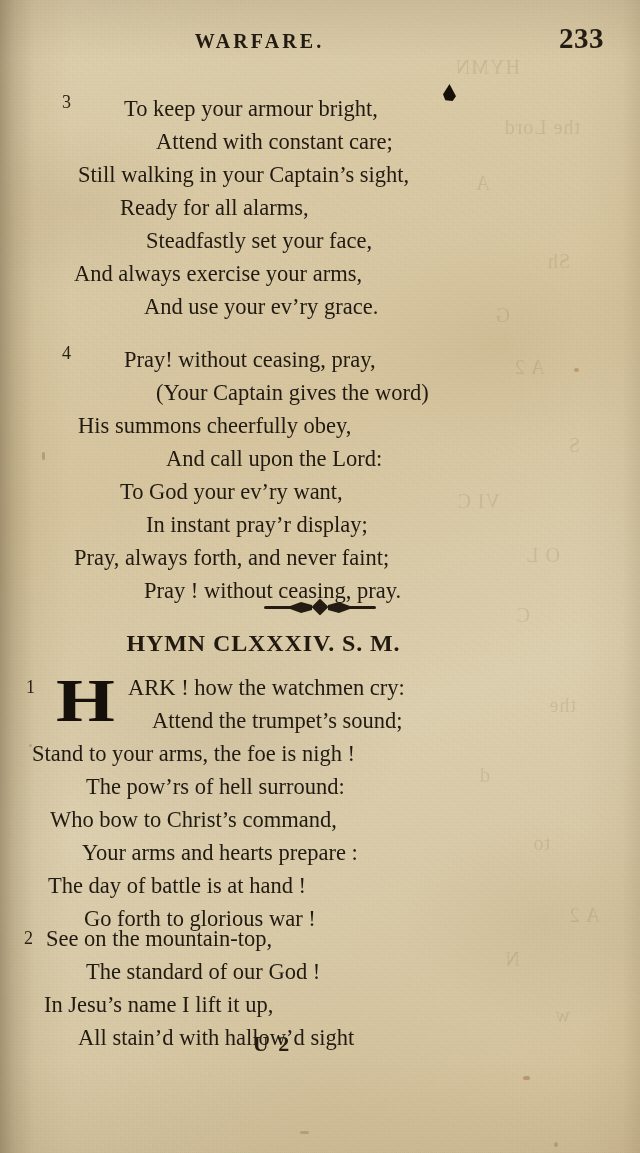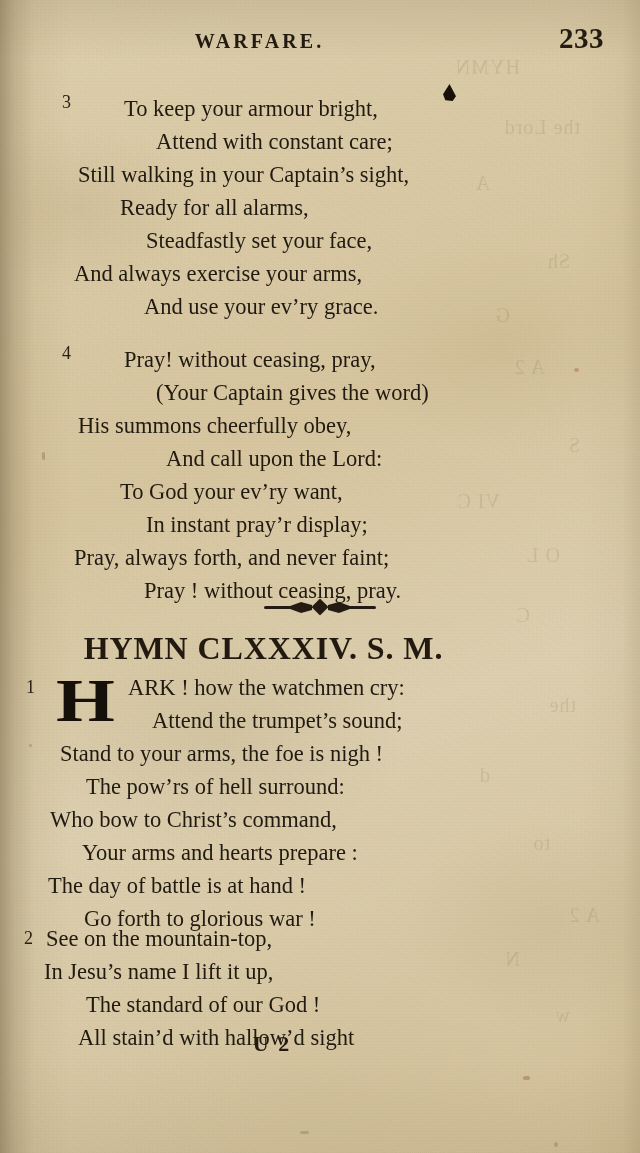--- a/index.html
+++ b/index.html
@@ -190,21 +190,21 @@
     background: #241c12;
     transform: rotate(45deg);
     border-radius: 1px;
   }
 
   .hymn-title {
     position: absolute;
     left: 0;
     width: 527px;
     text-align: center;
-    font-size: 32px;
+    font-size: 24px;
     font-weight: bold;
     letter-spacing: 0.9px;
     color: #221a10;
   }
 
   
   .dropcap-block { position: absolute; left: 0; width: 640px; }
   .dropcap {
     position: absolute;
     left: 56px;
@@ -313,33 +313,33 @@
     <div class="hymn-title" style="top:630px;">HYMN CLXXXIV. S. M.</div>
 
     <div class="dropcap-block" style="top:671px;">
 
       <div class="vnum" style="left:26px; top:0;">1</div>
 
       <div class="dropcap">H</div>
 
       <div class="vline" style="padding-left:128px;"><span class="txt">ARK ! how the watchmen cry:</span></div>
       <div class="vline" style="padding-left:152px;"><span class="txt">Attend the trumpet’s sound;</span></div>
-      <div class="vline" style="padding-left:60px;"><span class="txt">Stand to your arms, the foe is nigh !</span></div>
+      <div class="vline" style="padding-left:32px;"><span class="txt">Stand to your arms, the foe is nigh !</span></div>
       <div class="vline" style="padding-left:86px;"><span class="txt">The pow’rs of hell surround:</span></div>
       <div class="vline" style="padding-left:50px;"><span class="txt">Who bow to Christ’s command,</span></div>
       <div class="vline" style="padding-left:82px;"><span class="txt">Your arms and hearts prepare :</span></div>
       <div class="vline" style="padding-left:48px;"><span class="txt">The day of battle is at hand !</span></div>
       <div class="vline" style="padding-left:84px;"><span class="txt">Go forth to glorious war !</span></div>
     </div>
 
     <div class="stanza" style="top:922px;">
       <div class="vnum" style="left:24px; top:0;">2</div>
       <div class="vline" style="padding-left:46px;"><span class="txt">See on the mountain-top,</span></div>
+      <div class="vline" style="padding-left:86px;"><span class="txt">The standard of our God !</span></div>
       <div class="vline" style="padding-left:44px;"><span class="txt">In Jesu’s name I lift it up,</span></div>
-      <div class="vline" style="padding-left:86px;"><span class="txt">The standard of our God !</span></div>
       <div class="vline" style="padding-left:78px;"><span class="txt">All stain’d with hallow’d sight</span></div>
     </div>
 
     <div class="footer-sig" style="top:1031px;">U 2</div>
 
   </div>
 
   <div class="blot" style="left:443px; top:84px; width:13px; height:17px; clip-path:polygon(50% 0%, 100% 72%, 74% 100%, 18% 96%, 0% 60%);"></div>
 
 </div>

